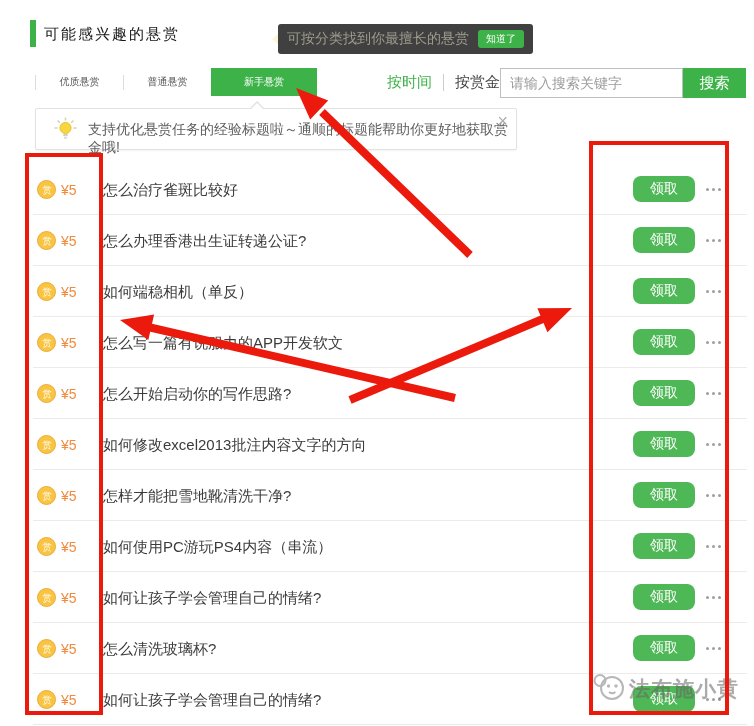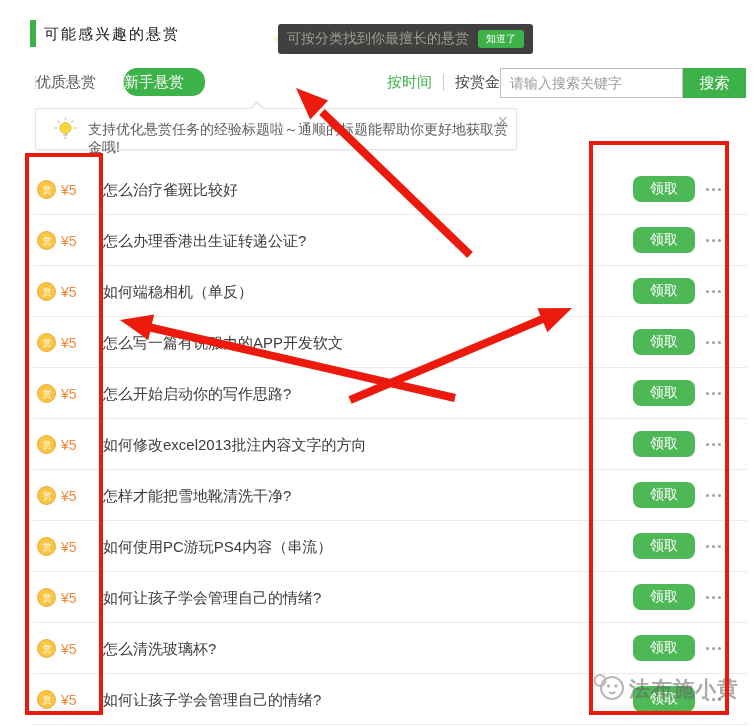--- a/index.html
+++ b/index.html
@@ -10,22 +10,22 @@
   .title-accent{position:absolute;left:30px;top:20px;width:6px;height:27px;background:#3db249;}
   .page-title{position:absolute;left:44px;top:15px;font-size:15px;font-weight:normal;color:#141414;letter-spacing:2px;}
   .tip-bubble{position:absolute;left:278px;top:24px;height:30px;background:#404040;border-radius:3px;display:flex;align-items:center;padding:0 9px;}
   .tip-bubble::before{content:"";position:absolute;left:-6px;top:10px;border-top:5px solid transparent;border-bottom:5px solid transparent;border-right:6px solid #fcf5d8;}
   .tip-text{font-size:14px;color:#9d9c8d;}
   .tip-btn{margin-left:9px;background:#3db249;color:#fff;font-size:10px;line-height:1;padding:4px 8px;border:none;border-radius:3px;cursor:pointer;font-family:inherit;}
 
   
   .tabs{position:absolute;left:35px;top:68px;height:28px;display:flex;align-items:center;}
   .vsep{width:1px;height:15px;background:#dcdcdc;}
-  .tab{width:87px;height:28px;line-height:28px;font-size:15px;color:#555;cursor:pointer;}
-  .tab.active{width:81px;background:#3db249;color:#fff;border-radius:13px;}
+  .tab{width:87px;height:28px;line-height:28px;text-align:center;font-size:10px;color:#555;cursor:pointer;}
+  .tab.active{width:106px;background:#3db249;color:#fff;}
   .sort{position:absolute;left:387px;top:68px;height:28px;display:flex;align-items:center;font-size:15px;}
   .sort .time{color:#3db249;cursor:pointer;}
   .sort .sep{width:1px;height:17px;background:#ccc;margin:0 11px;}
   .sort .reward{color:#444;cursor:pointer;}
   .search-input{position:absolute;left:500px;top:68px;width:164px;height:28px;border:1px solid #bfbfbf;padding:0 8px 0 9px;font-size:14px;color:#333;outline:none;font-family:inherit;}
   .search-input::placeholder{color:#9c9c9c;}
   .search-btn{position:absolute;left:683px;top:68px;width:63px;height:30px;background:#3db249;color:#fff;font-size:15px;border:none;cursor:pointer;font-family:inherit;}
 
   
   .notice{position:absolute;left:35px;top:108px;width:480px;height:40px;background:#fff;border:1px solid #e2e2e2;border-radius:2px;box-shadow:0 1px 2px rgba(0,0,0,.05);}
@@ -62,20 +62,21 @@
   <h1 class="page-title">可能感兴趣的悬赏</h1>
   <div class="tip-bubble">
     <span class="tip-text">可按分类找到你最擅长的悬赏</span>
     <button class="tip-btn">知道了</button>
   </div>
 
   <div class="tabs">
     <span class="vsep"></span>
     <div class="tab">优质悬赏</div>
     <span class="vsep"></span>
+    <div class="tab">普通悬赏</div>
     <div class="tab active">新手悬赏</div>
   </div>
   <div class="sort">
     <span class="time">按时间</span>
     <span class="sep"></span>
     <span class="reward">按赏金</span>
   </div>
   <input class="search-input" type="text" placeholder="请输入搜索关键字" style="">
   <button class="search-btn">搜索</button>
 

